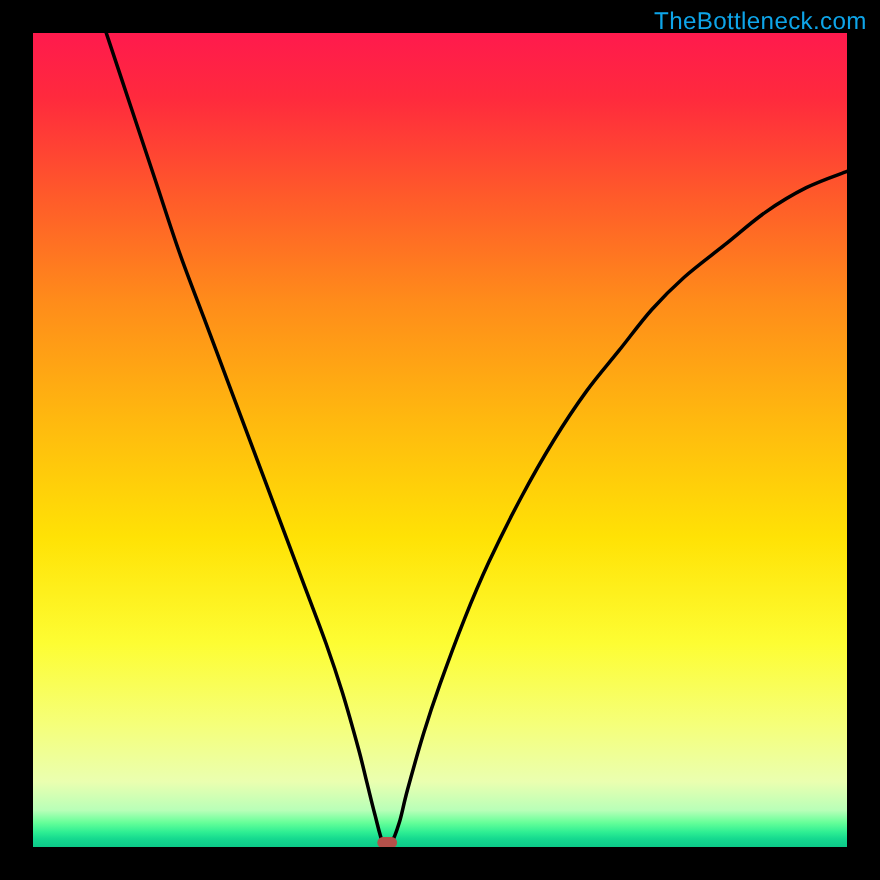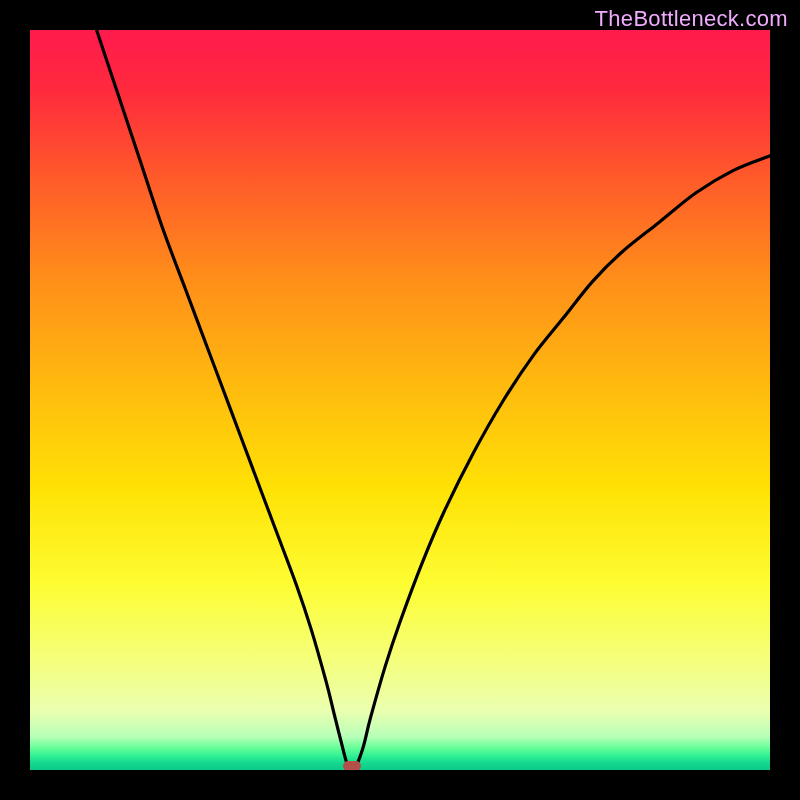--- a/index.html
+++ b/index.html
@@ -46,21 +46,21 @@
       #66ff99 97%,
       #2dee93 98.2%,
       #15d98f 99%,
       #0cc988 100%
     );
   }
   .watermark {
     position: absolute;
     top: 6px;
     right: 12px;
-    color: #f0abfc;
+    color: #0ea5e9;
     font-size: 22px;
     letter-spacing: 0.3px;
     font-weight: 500;
     user-select: none;
   }
   svg.curve {
     position: absolute;
     inset: 0;
   }
   .marker {

